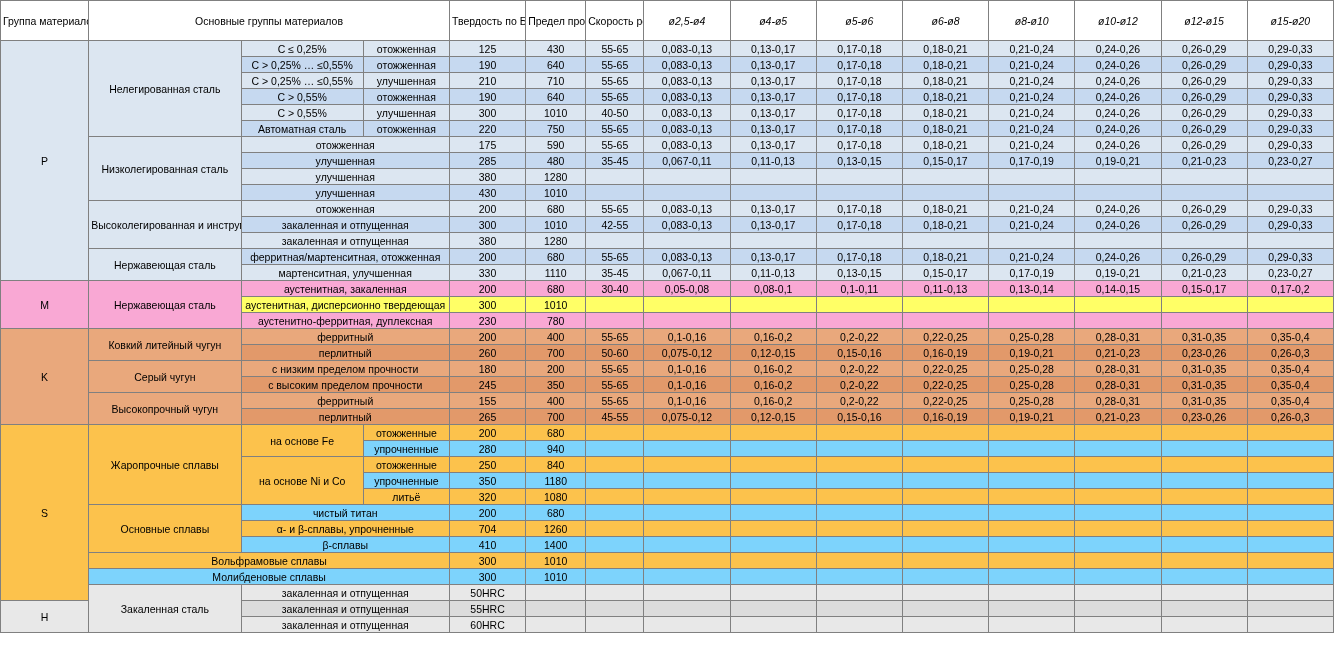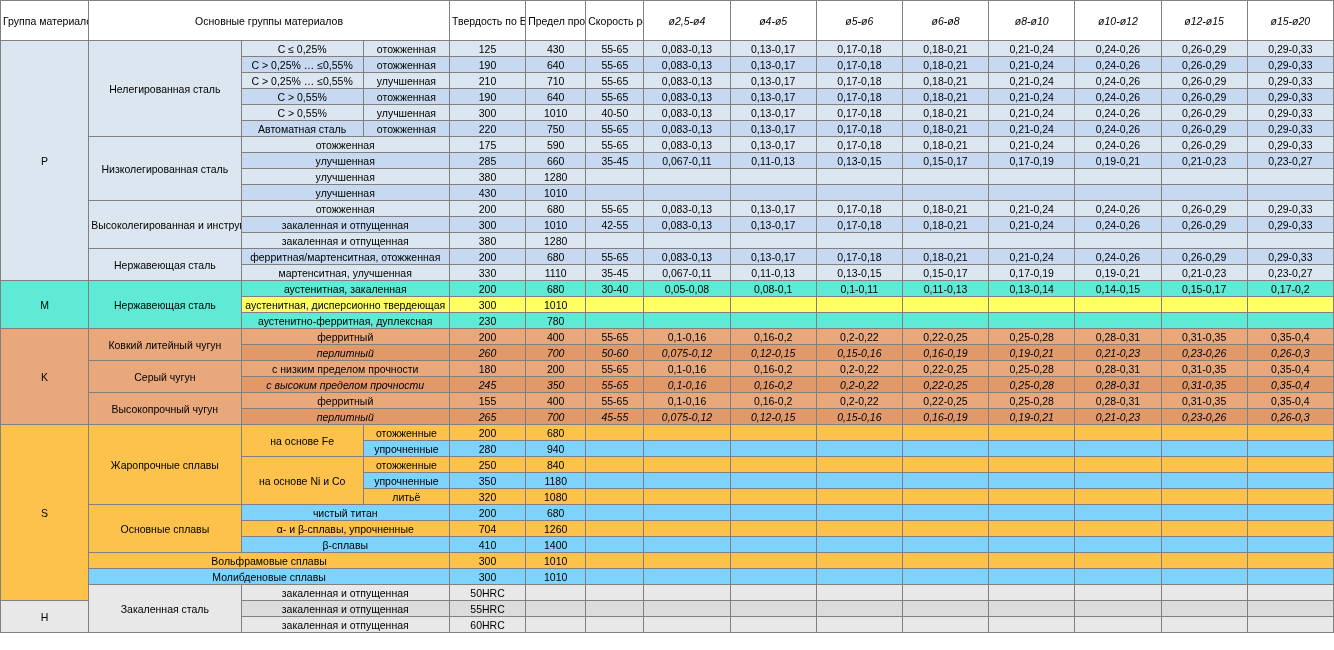--- a/index.html
+++ b/index.html
@@ -41,24 +41,24 @@
     vertical-align: middle;
     white-space: normal;
     line-height: 12px;
     padding: 1px 2px;
   }
   .hdr-dia { font-weight: bold; font-style: italic; }
 
   
   .c-p    { background: #dce6f1; }
   .c-p-d  { background: #c6d9f0; }
-  .c-m    { background: #5eead4; margin-left: 44px; }
+  .c-m    { background: #f9a8d4; margin-left: 44px; }
   .c-m-d  { background: #ffff66; }
   .c-k    { background: #e9a87c; }
-  .c-k-d  { background: #e2996a; font-style: italic; }
+  .c-k-d  { background: #e2996a; }
   .c-s    { background: #fcc24c; }
   .c-s-d  { background: #7dd3fc; }
   .c-h    { background: #e8e8e8; }
   .c-h-d  { background: #dcdcdc; }
 
   .grp-label { font-weight: normal; }
   .num { text-align: center; }
   .rng { text-align: center; }
   .tall { line-height: 13px; white-space: normal; }
 </style>
@@ -205,21 +205,21 @@
           <td class="c-p rng">0,17-0,18</td>
           <td class="c-p rng">0,18-0,21</td>
           <td class="c-p rng">0,21-0,24</td>
           <td class="c-p rng">0,24-0,26</td>
           <td class="c-p rng">0,26-0,29</td>
           <td class="c-p rng">0,29-0,33</td>
         </tr>
         <tr>
           <td class="c-p-d" colspan="2">улучшенная</td>
           <td class="c-p-d num">285</td>
-          <td class="c-p-d num">660</td>
+          <td class="c-p-d num">480</td>
           <td class="c-p-d num">35-45</td>
           <td class="c-p-d rng">0,067-0,11</td>
           <td class="c-p-d rng">0,11-0,13</td>
           <td class="c-p-d rng">0,13-0,15</td>
           <td class="c-p-d rng">0,15-0,17</td>
           <td class="c-p-d rng">0,17-0,19</td>
           <td class="c-p-d rng">0,19-0,21</td>
           <td class="c-p-d rng">0,21-0,23</td>
           <td class="c-p-d rng">0,23-0,27</td>
         </tr>

